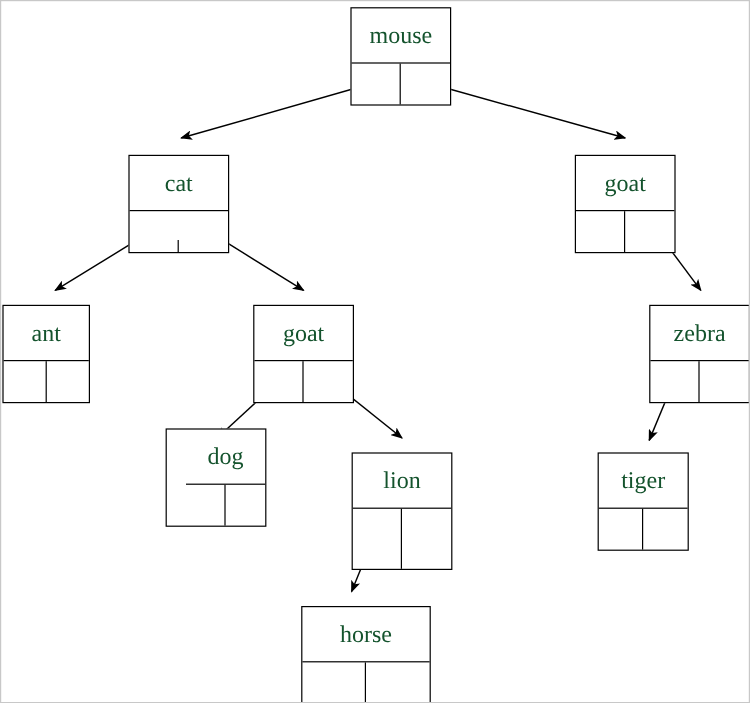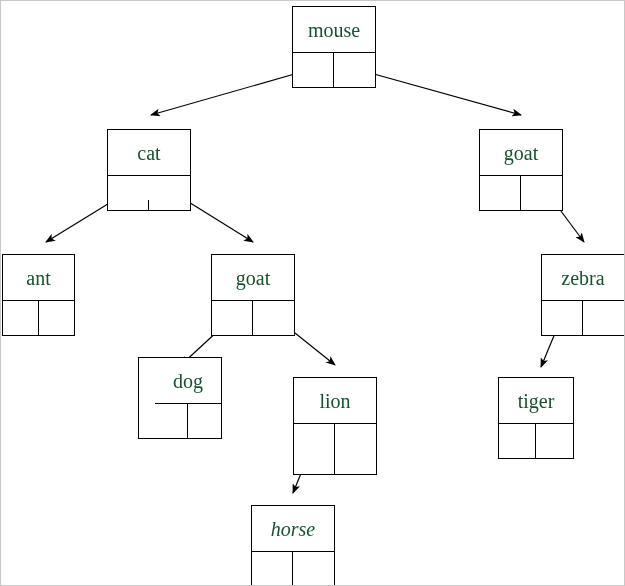--- a/index.html
+++ b/index.html
@@ -139,21 +139,21 @@
           <div class="ptr-cell right"></div>
         </div>
       </div>
       <div class="node" style="left: 497px; top: 376px; width: 76px; height: 82px;">
         <div class="node-label">tiger</div>
         <div class="node-ptrs">
           <div class="ptr-cell left"></div>
           <div class="ptr-cell right"></div>
         </div>
       </div>
-      <div class="node" style="left: 250px; top: 504px; width: 84px; height: 82px; font-style: italic;">
+      <div class="node" style="left: 250px; top: 504px; width: 108px; height: 82px;">
         <div class="node-label">horse</div>
         <div class="node-ptrs">
           <div class="ptr-cell left"></div>
           <div class="ptr-cell right"></div>
         </div>
       </div>
     </div>
 
 </div>
 

